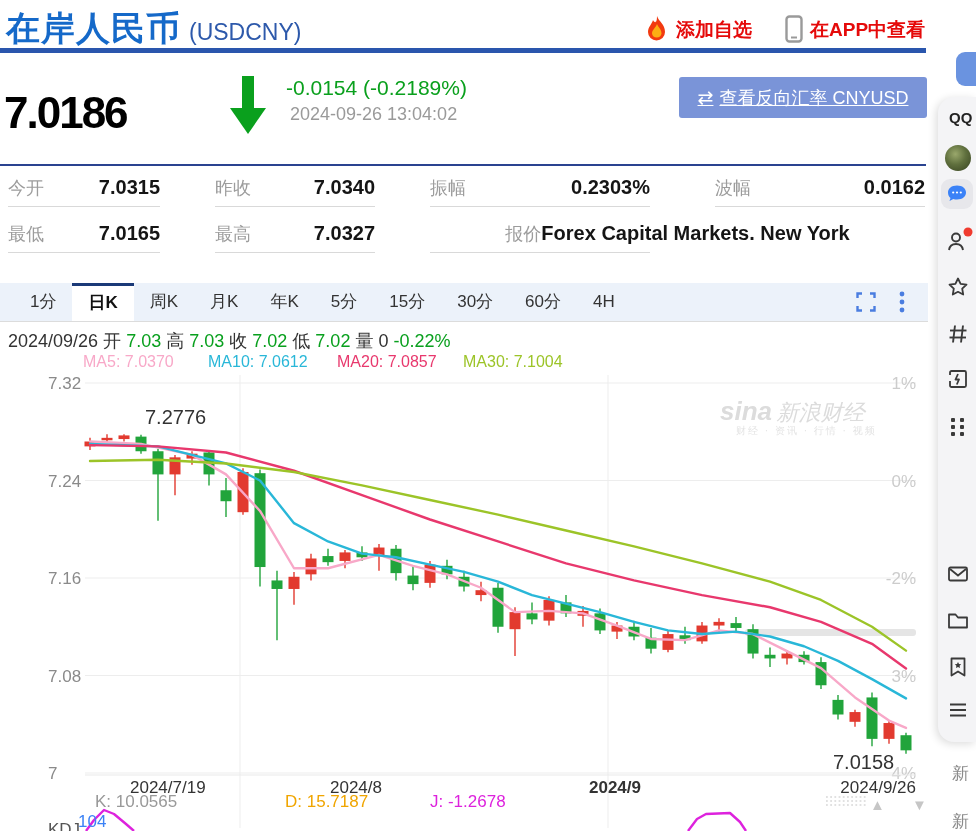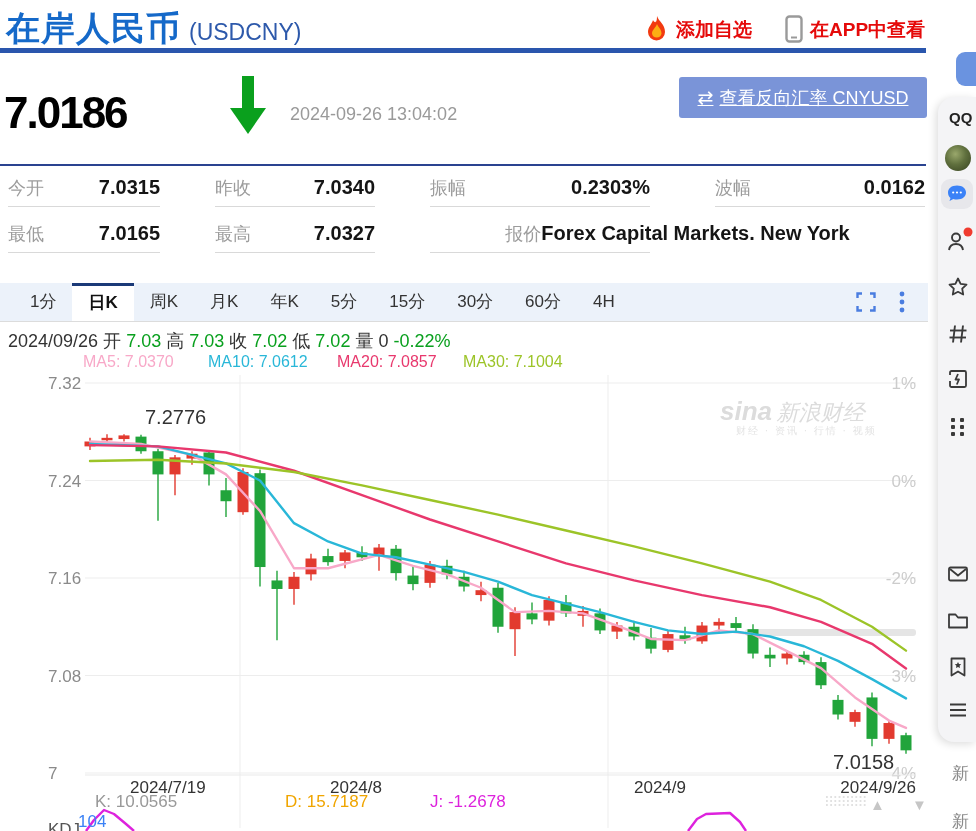--- a/index.html
+++ b/index.html
@@ -92,20 +92,21 @@
 
   <div class="abs hdr-rule"></div>
 
   <div class="abs price">7.0186</div>
   <div class="abs" style="left:228px; top:74px;">
     <svg width="40" height="62" viewBox="0 0 40 62">
       <rect x="14" y="2" width="12" height="34" fill="#0aa01d"></rect>
       <polygon points="2,34 38,34 20,60" fill="#0aa01d"></polygon>
     </svg>
   </div>
+  <div class="abs change">-0.0154 (-0.2189%)</div>
   <div class="abs timestamp">2024-09-26 13:04:02</div>
   <div class="abs rev-btn">
     <span class="sw">⇄</span><span>查看反向汇率 CNYUSD</span>
   </div>
 
   <div class="abs navy-divider"></div>
 
   <div class="abs cell" style="left:8px; top:176px; width:152px;">
     <span class="stat-label">今开</span>
     <span class="stat-value">7.0315</span>
@@ -320,21 +321,21 @@
     <span class="s">sina</span>
     <span class="n">新浪财经</span>
   </div>
   <div class="abs wm-sub">财经 · 资讯 · 行情 · 视频</div>
 
   <span class="abs anno" style="left:145px; top:406px;">7.2776</span>
   <span class="abs anno" style="left:833px; top:751px;">7.0158</span>
 
   <span class="abs xlab" style="left:130px;">2024/7/19</span>
   <span class="abs xlab" style="left:330px;">2024/8</span>
-  <span class="abs xlab" style="left:634px;">2024/9</span>
+  <span class="abs xlab" style="left:589px;font-weight:bold;">2024/9</span>
   <span class="abs xlab" style="right:60px; text-align:right;">2024/9/26</span>
 
   <span class="abs kdj" style="left:48px; color:#555;margin-top:28px;">KDJ</span>
   <span class="abs kdj" style="left:95px; color:#999;">K: 10.0565</span>
   <span class="abs kdj" style="left:285px; color:#f0a500;">D: 15.7187</span>
   <span class="abs kdj" style="left:430px; color:#dd22dd;">J: -1.2678</span>
   <span class="abs k104">104</span>
 
   <div class="abs blue-partial"></div>
   <div class="abs panel">

